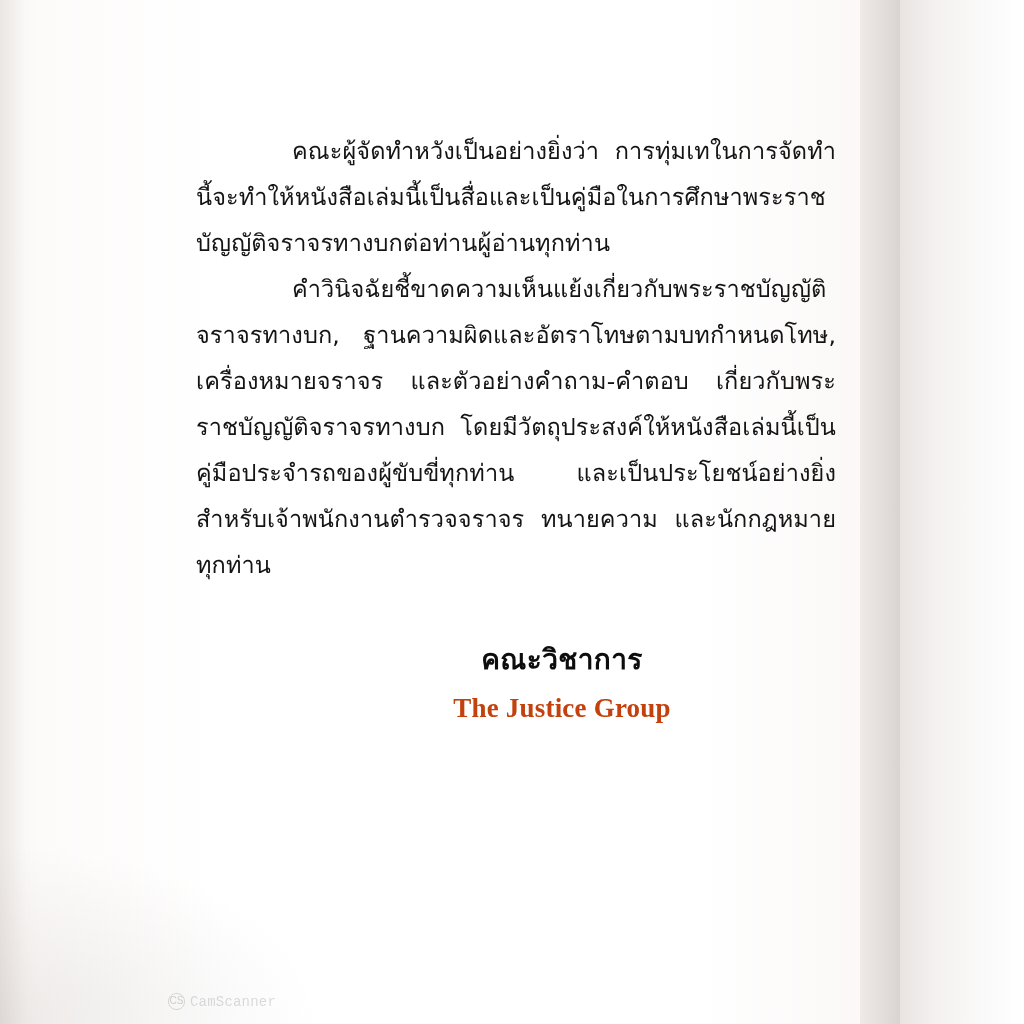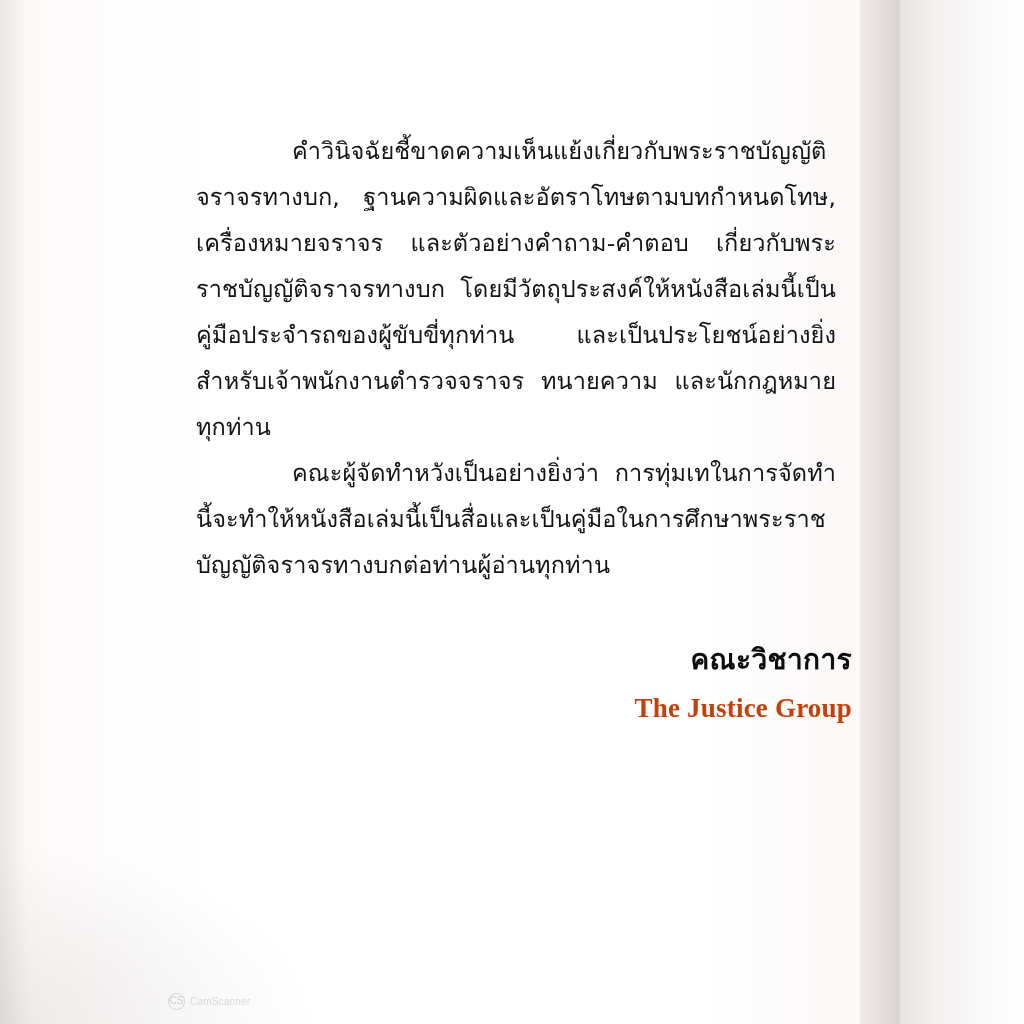--- a/index.html
+++ b/index.html
@@ -99,24 +99,24 @@
   }
   .para.indent {
     text-indent: 96px;
   }
   .para + .para {
     margin-top: 0px;
   }
 
   .signature {
     position: absolute;
-    left: 212px;
+    left: 196px;
     top: 640px;
     width: 640px;
-    text-align: right;
+    text-align: center;
   }
   .sig-th {
     color: #0d0d0d;
     font-family: "DejaVu Sans", sans-serif;
     font-size: 28px;
     font-weight: bold;
     line-height: 40px;
     letter-spacing: 0.4px;
     margin-left: 92px;
   }
@@ -147,38 +147,38 @@
     border: 1.5px solid #9a9a9a;
     border-radius: 8px;
     color: #7d7d7d;
     font-size: 10px;
     line-height: 13px;
     text-align: center;
     font-family: "Liberation Sans", sans-serif;
   }
   .wm-text {
     color: #9b9b9b;
-    font-size: 10px;
-    font-family: Liberation Sans, sans-serif;
+    font-size: 14px;
+    font-family: Liberation Mono, monospace;
     letter-spacing: 0.2px;
   }
 </style>
 </head>
 <body>
 
 <div class="page-scan">
   <div class="paper"></div>
   <div class="page-edge"></div>
   <div class="page-edge-dark"></div>
   <div class="crease"></div>
   <div class="corner-shade"></div>
 
   <div class="text-block">
+    <p class="para indent">คณะผู้จัดทำหวังเป็นอย่างยิ่งว่า  การทุ่มเทในการจัดทำนี้จะทำให้หนังสือเล่มนี้เป็นสื่อและเป็นคู่มือในการศึกษาพระราชบัญญัติจราจรทางบกต่อท่านผู้อ่านทุกท่าน</p>
     <p class="para indent">คำวินิจฉัยชี้ขาดความเห็นแย้งเกี่ยวกับพระราชบัญญัติจราจรทางบก, ฐานความผิดและอัตราโทษตามบทกำหนดโทษ, เครื่องหมายจราจร  และตัวอย่างคำถาม-คำตอบ  เกี่ยวกับพระราชบัญญัติจราจรทางบก โดยมีวัตถุประสงค์ให้หนังสือเล่มนี้เป็นคู่มือประจำรถของผู้ขับขี่ทุกท่าน  และเป็นประโยชน์อย่างยิ่งสำหรับเจ้าพนักงานตำรวจจราจร  ทนายความ  และนักกฎหมายทุกท่าน</p>
-    <p class="para indent">คณะผู้จัดทำหวังเป็นอย่างยิ่งว่า  การทุ่มเทในการจัดทำนี้จะทำให้หนังสือเล่มนี้เป็นสื่อและเป็นคู่มือในการศึกษาพระราชบัญญัติจราจรทางบกต่อท่านผู้อ่านทุกท่าน</p>
   </div>
 
   <div class="signature">
     <div class="sig-th">คณะวิชาการ</div>
     <div class="sig-en">The Justice Group</div>
   </div>
 
   <div class="watermark">
     <div class="wm-box">CS</div>
     <div class="wm-text">CamScanner</div>

